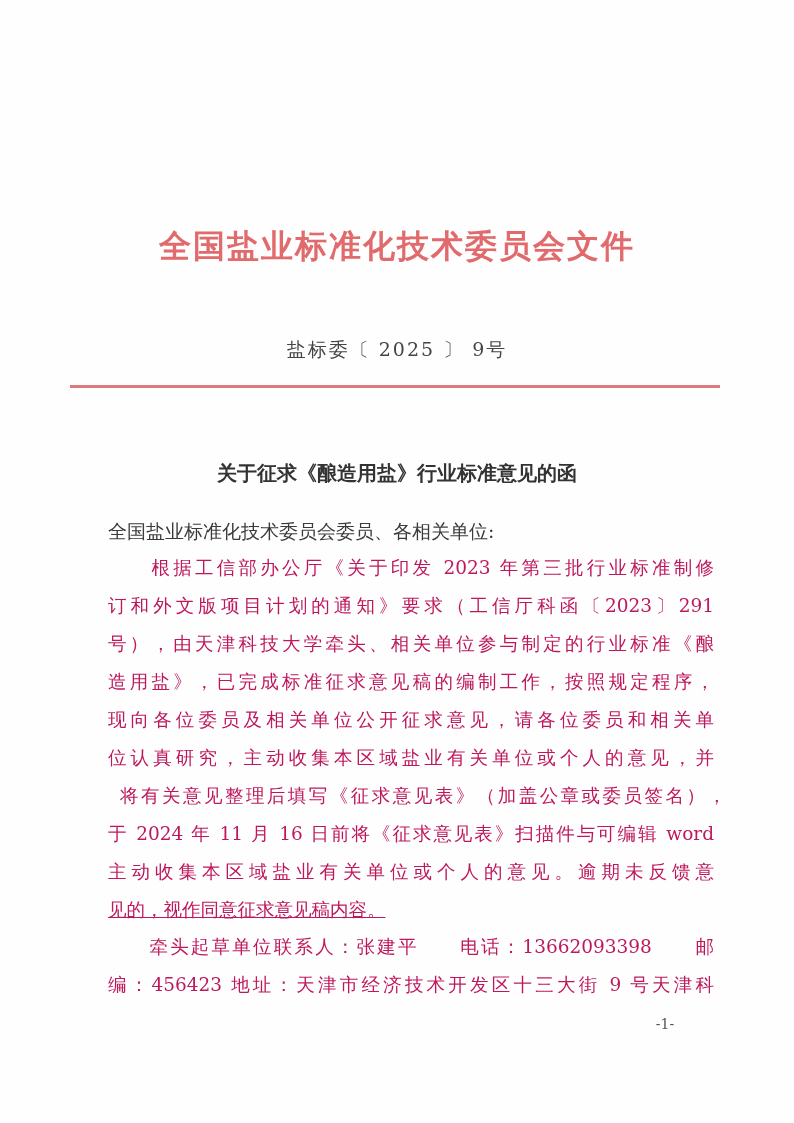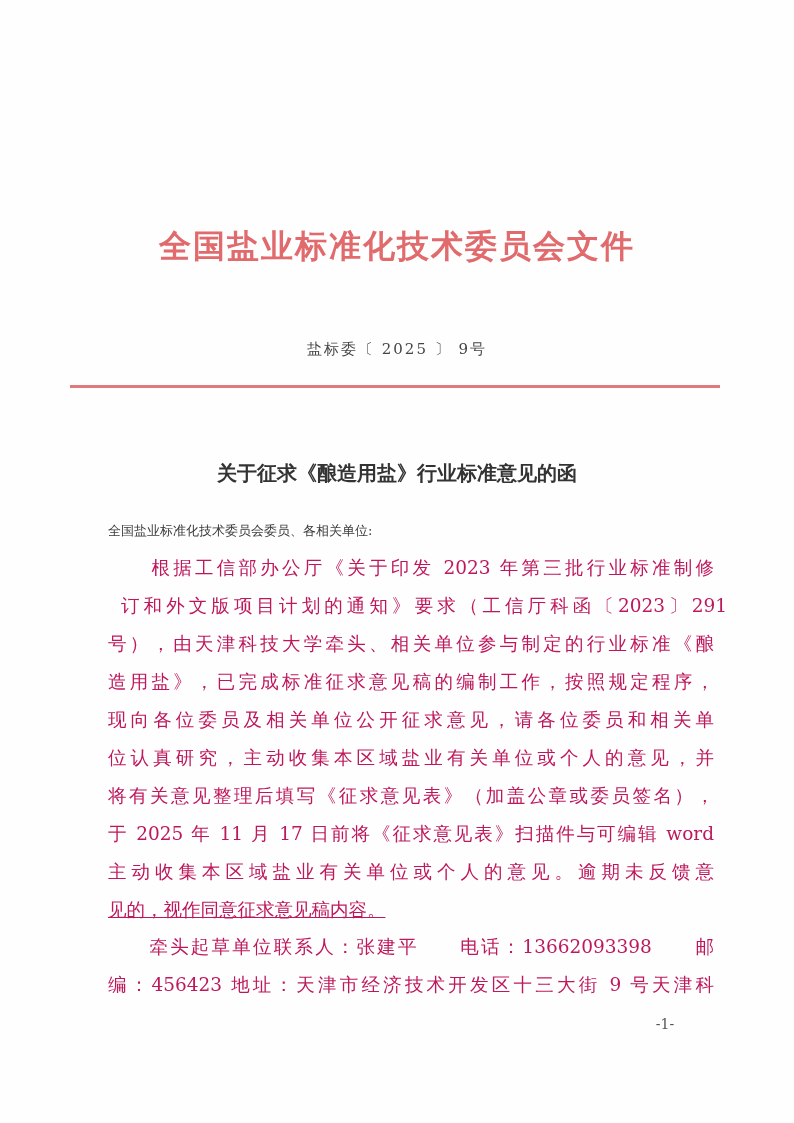--- a/index.html
+++ b/index.html
@@ -34,21 +34,21 @@
     color: #e06a6c;
     line-height: 56px;
     white-space: nowrap;
   }
   .doc-number {
     position: absolute;
     left: 0;
     width: 794px;
     top: 334px;
     text-align: center;
-    font-size: 15px;
+    font-size: 19px;
     color: #444;
     line-height: 30px;
     letter-spacing: 2px;
     white-space: pre;
   }
   .red-rule {
     position: absolute;
     left: 70px;
     width: 650px;
     top: 385px;
@@ -64,21 +64,21 @@
     font-weight: bold;
     font-size: 20px;
     color: #333;
     line-height: 38px;
     white-space: nowrap;
   }
   .salutation {
     position: absolute;
     left: 108px;
     top: 516px;
-    font-size: 13px;
+    font-size: 19px;
     line-height: 30px;
     color: #3a3a3a;
     white-space: nowrap;
   }
   .body-line {
     position: absolute;
     left: 108px;
     width: 606px;
     font-size: 18.5px;
     line-height: 30px;
@@ -111,27 +111,27 @@
 
   <div class="doc-number">盐标委〔 2025 〕 9号</div>
 
   <div class="red-rule"></div>
 
   <div class="letter-heading">关于征求《酿造用盐》行业标准意见的函</div>
 
   <div class="salutation">全国盐业标准化技术委员会委员、各相关单位:</div>
 
   <div class="body-line" style="top:553px;">　　根据工信部办公厅《关于印发 2023 年第三批行业标准制修</div>
-  <div class="body-line" style="top:591px;margin-left:13px;">订和外文版项目计划的通知》要求（工信厅科函〔2023〕291</div>
+  <div class="body-line" style="top:591px;">订和外文版项目计划的通知》要求（工信厅科函〔2023〕291</div>
   <div class="body-line" style="top:629px;">号），由天津科技大学牵头、相关单位参与制定的行业标准《酿</div>
   <div class="body-line" style="top:667px;">造用盐》，已完成标准征求意见稿的编制工作，按照规定程序，</div>
   <div class="body-line" style="top:743px;">位认真研究，主动收集本区域盐业有关单位或个人的意见，并</div>
   <div class="body-line" style="top:705px;">现向各位委员及相关单位公开征求意见，请各位委员和相关单</div>
-  <div class="body-line" style="top:781px;">将有关意见整理后填写《征求意见表》（加盖公章或委员签名），</div>
-  <div class="body-line" style="top:819px;">于 2025 年 11 月 17 日前将《征求意见表》扫描件与可编辑 word</div>
+  <div class="body-line" style="top:781px;margin-left:12px;">将有关意见整理后填写《征求意见表》（加盖公章或委员签名），</div>
+  <div class="body-line" style="top:819px;">于 2024 年 11 月 16 日前将《征求意见表》扫描件与可编辑 word</div>
   <div class="body-line" style="top:857px;">主动收集本区域盐业有关单位或个人的意见。逾期未反馈意</div>
   <div class="body-line last" style="top:895px;">见的，视作同意征求意见稿内容。</div>
 
   <div class="body-line" style="top:932px;">　　牵头起草单位联系人：张建平　　电话：13662093398　　邮</div>
   <div class="body-line" style="top:970px;">编：456423 地址：天津市经济技术开发区十三大街 9 号天津科</div>
 
   <div class="page-number">-1-</div>
 
 </div>
 

